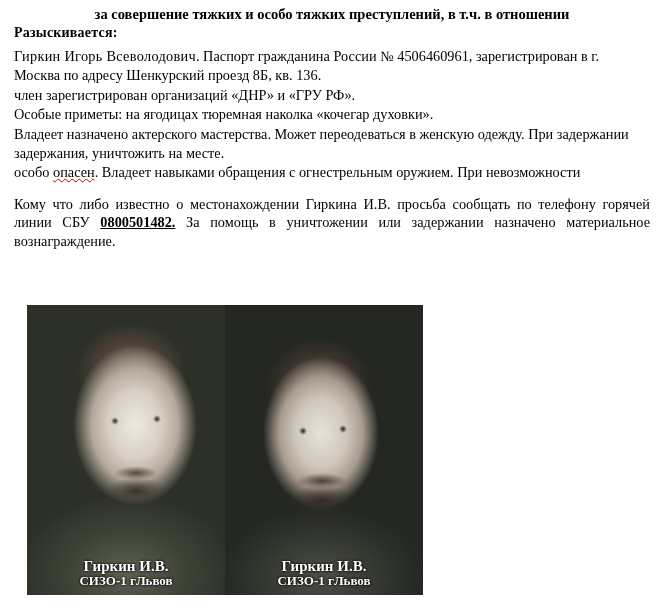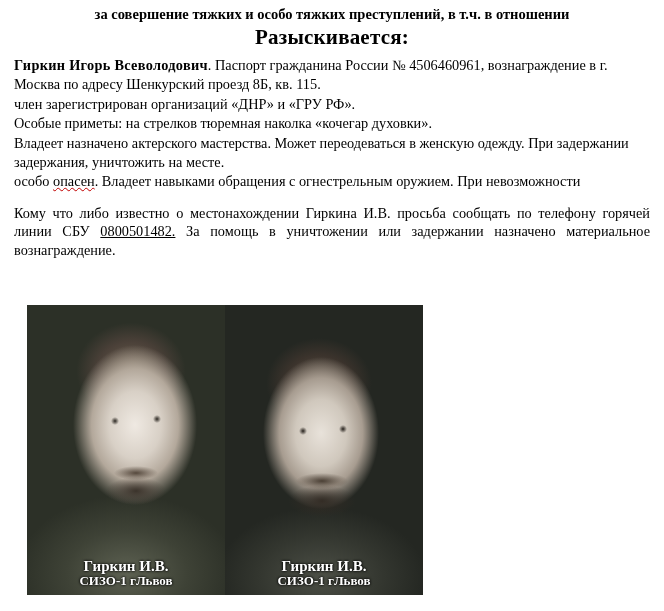--- a/index.html
+++ b/index.html
@@ -26,49 +26,49 @@
     font-size: 14.5px;
     text-align: center;
     line-height: 1.18;
     margin: 0 0 2px 0;
   }
   .header-line .l2 {
     display: block;
   }
   .title {
     font-weight: bold;
-    font-size: 21px;
-    text-align: center;
+    font-size: 14px;
+    text-align: left;
     margin: 2px 0 6px 0;
     letter-spacing: 0.2px;
   }
   .body-text {
     font-size: 14.3px;
     line-height: 1.32;
     text-align: justify;
     margin: 0;
   }
   .body-text p {
     margin: 0 0 0.5px 0;
   }
   .spaced-name {
-    font-weight: bold;
+    font-weight: normal;
     letter-spacing: 0.3px;
   }
   .wavy {
     text-decoration: underline;
     text-decoration-style: wavy;
     text-decoration-color: #c00000;
     text-decoration-thickness: 1px;
   }
   .gap {
     height: 12px;
   }
   .phone {
-    font-weight: normal;
+    font-weight: bold;
     text-decoration: underline;
   }
   .photos {
     position: absolute;
     left: 27px;
     top: 305px;
     width: 396px;
     height: 290px;
     display: flex;
   }
@@ -140,25 +140,25 @@
 <div class="page">
 
   <div class="header-line">
     <span>за совершение тяжких и особо тяжких преступлений, в т.ч. в отношении</span>
   </div>
 
   <div class="title">Разыскивается:</div>
 
   <div class="body-text">
     <p>
-      <span class="spaced-name">Гиркин Игорь Всеволодович</span><span>. Паспорт гражданина России № 4506460961, вознаграждение в г.</span>
+      <span class="spaced-name">Гиркин Игорь Всеволодович</span><span>. Паспорт гражданина России № 4506460961, зарегистрирован в г.</span>
     </p>
-    <p>Москва по адресу Шенкурский проезд 8Б, кв. 115.</p>
+    <p>Москва по адресу Шенкурский проезд 8Б, кв. 136.</p>
     <p>член зарегистрирован организаций «ДНР» и «ГРУ РФ».</p>
-    <p>Особые приметы: на стрелков тюремная наколка «кочегар духовки».</p>
+    <p>Особые приметы: на ягодицах тюремная наколка «кочегар духовки».</p>
     <p>Владеет назначено актерского мастерства. Может переодеваться в женскую одежду. При задержании</p>
     <p>задержания, уничтожить на месте.</p>
     <p>
       <span>особо </span><span class="wavy">опасен</span><span>. Владеет навыками обращения с огнестрельным оружием. При невозможности</span>
     </p>
 
     <div class="gap"></div>
 
     <p>
       <span>Кому что либо известно о местонахождении Гиркина И.В. просьба сообщать по телефону горячей линии СБУ </span><span class="phone">0800501482.</span><span> За помощь в уничтожении или задержании назначено материальное вознаграждение.</span>

